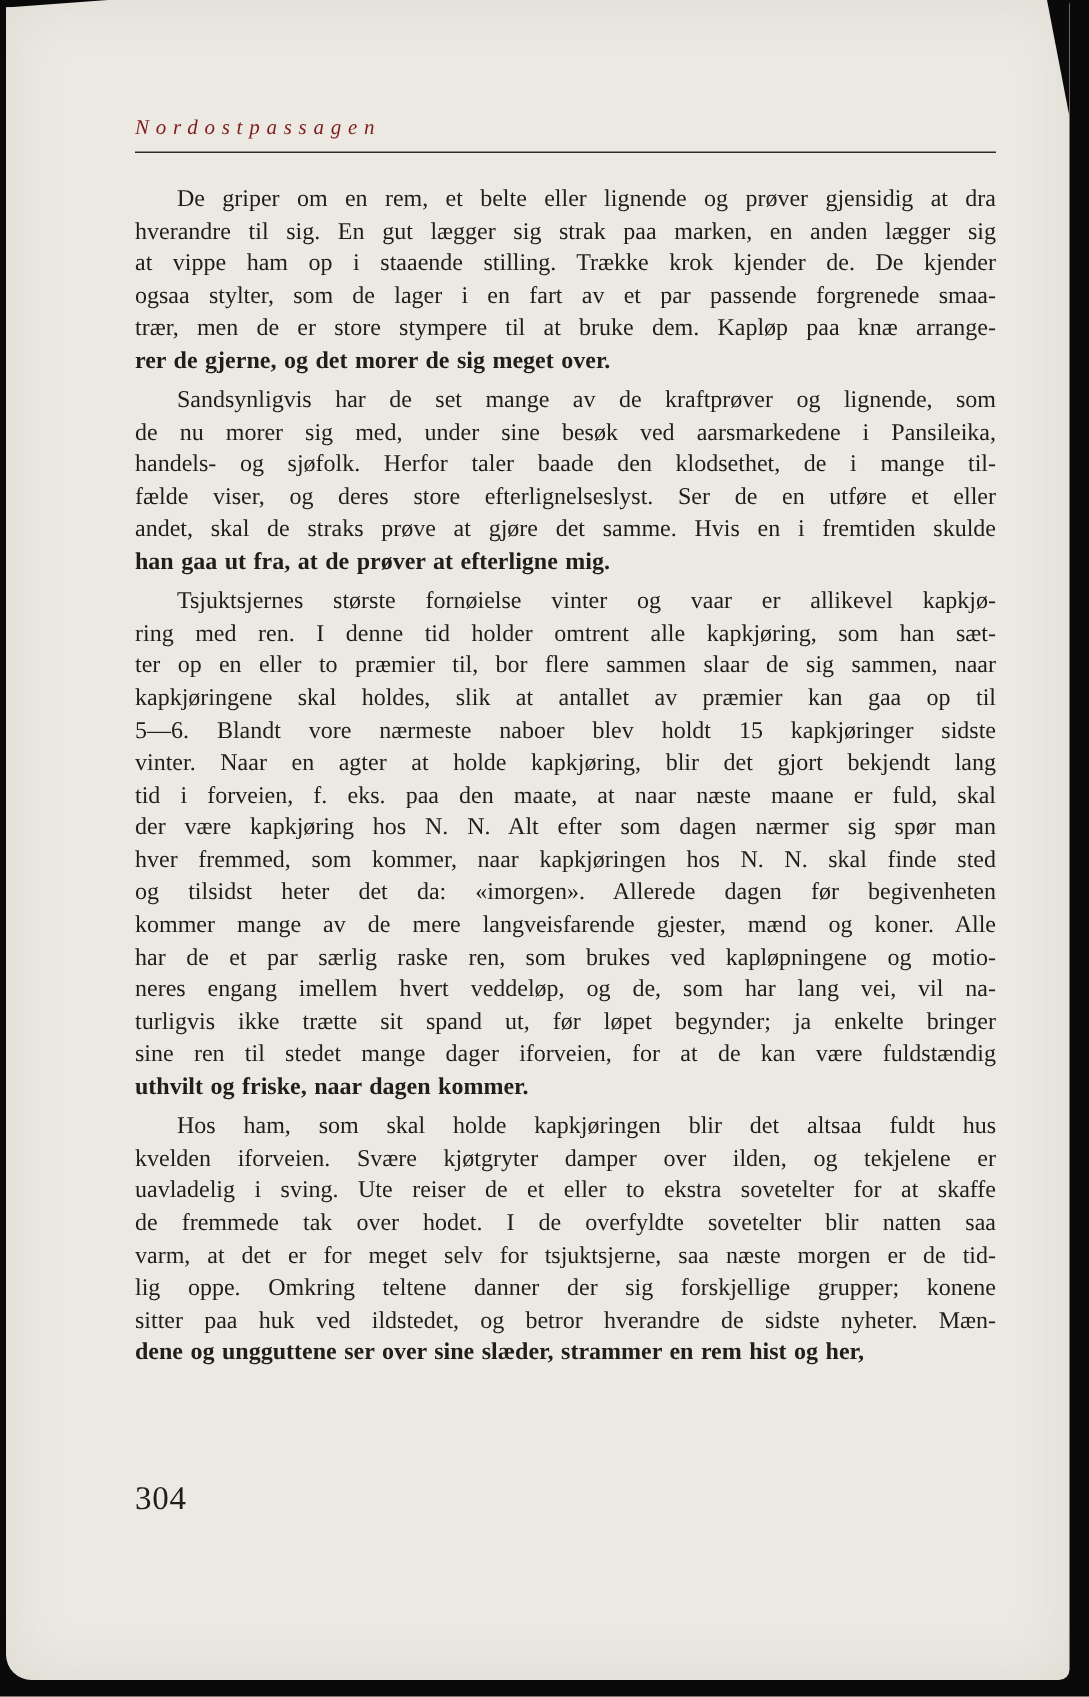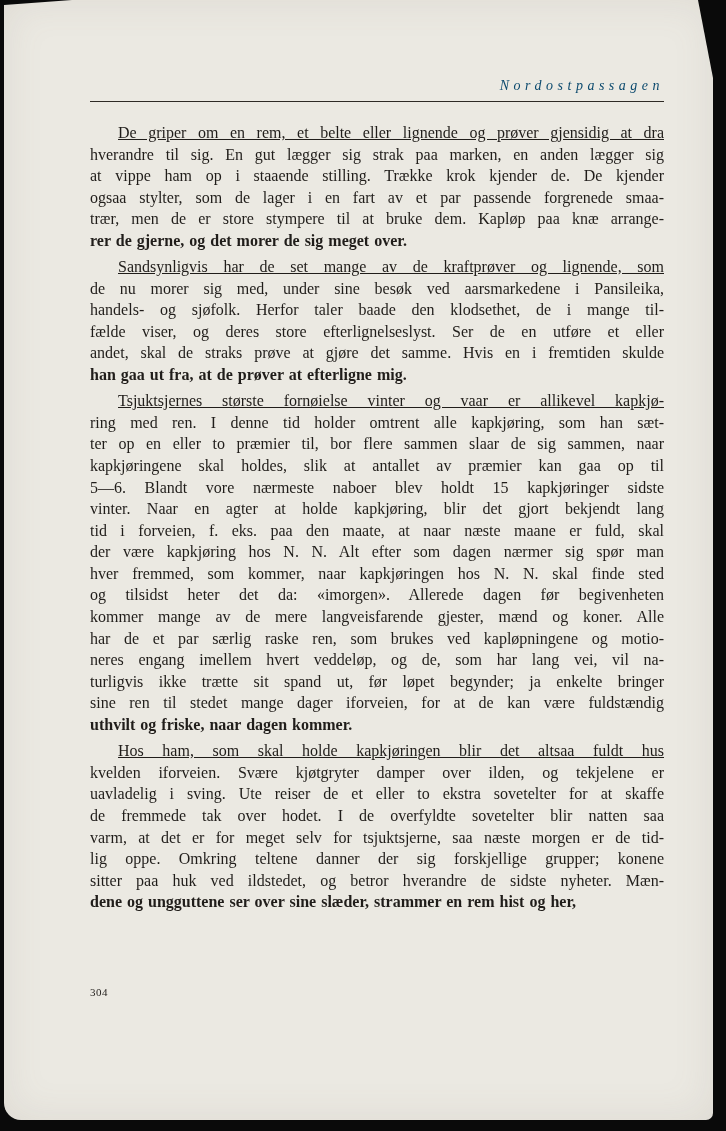--- a/index.html
+++ b/index.html
@@ -44,25 +44,25 @@
   }
   .content {
     position: absolute;
     left: 86px;
     top: 0;
     width: 574px;
     color: #201d1a;
   }
   .running-head {
     margin-top: 78px;
-    text-align: right;
+    text-align: left;
     font-style: italic;
     font-size: 14px;
     letter-spacing: 4.5px;
-    color: #0c4a6e;
+    color: #7f1d1d;
   }
   .head-rule {
     margin-top: 7px;
     border: none;
     border-top: 1.6px solid #2e2a25;
     width: 100%;
   }
   .body-text {
     margin-top: 20px;
     font-size: 16px;
@@ -72,31 +72,30 @@
   .paragraph {
     margin: 0 0 4.5px 0;
   }
   .line {
     text-align: justify;
     text-align-last: justify;
     white-space: normal;
   }
   .line.first {
     text-indent: 28px;
-    text-decoration: underline;
   }
   .line.last {
     text-align-last: left;
     font-weight: bold;
   }
   .page-number {
     position: absolute;
     left: 86px;
     top: 986px;
-    font-size: 11px;
+    font-size: 22px;
     color: #201d1a;
     letter-spacing: 0.5px;
   }
 </style>
 </head>
 <body>
 
 <div class="paper">
   <div class="content">
     <div class="running-head">Nordostpassagen</div>

